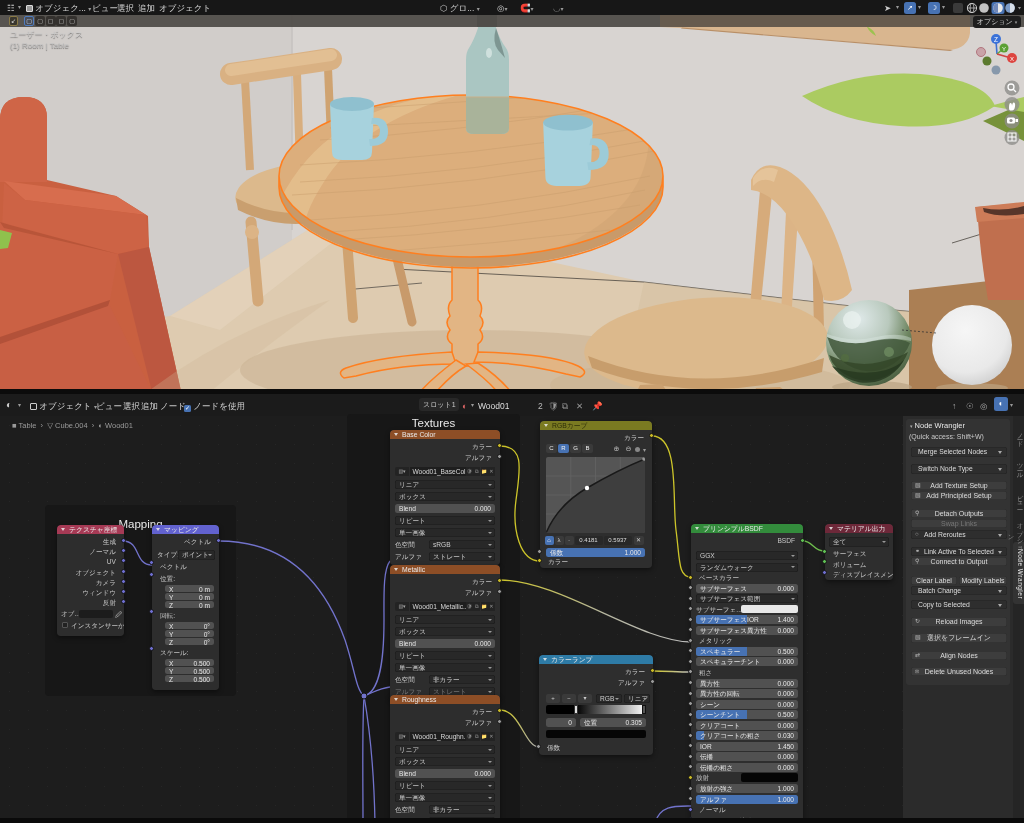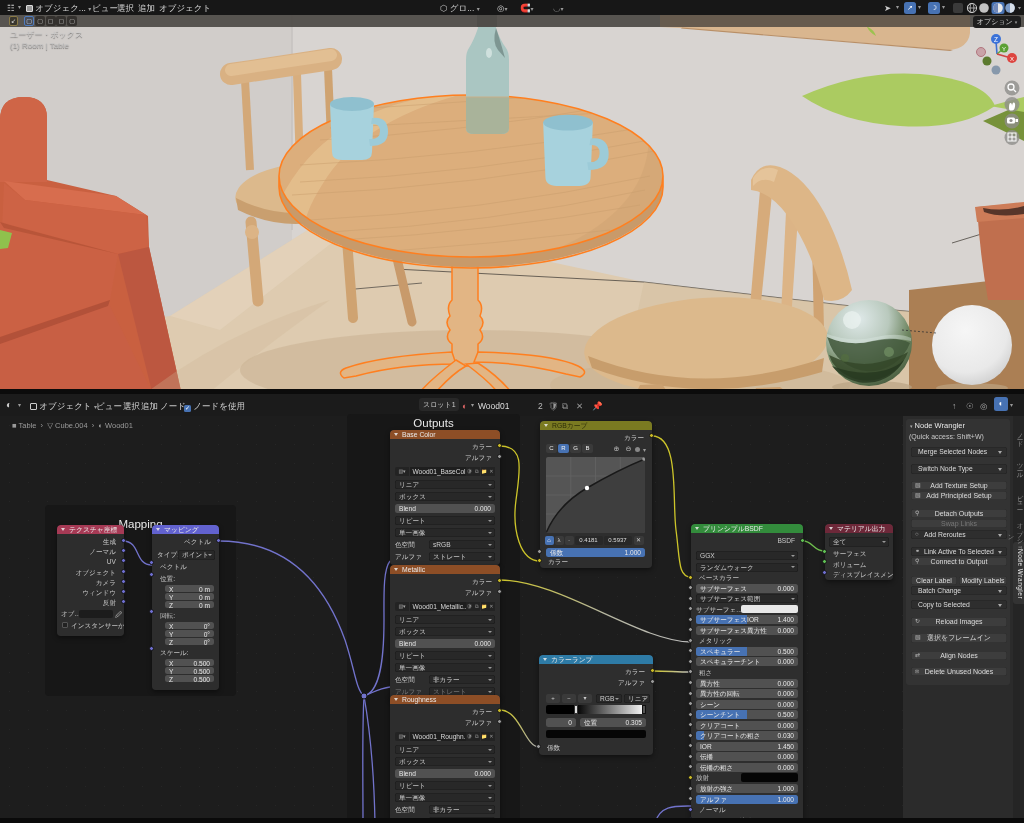--- a/index.html
+++ b/index.html
@@ -267,21 +267,21 @@
 <span class="mi" style="left:966px;color:#aaa">☉</span>
 <span class="mi" style="left:980px;color:#aaa">◎</span>
 <div class="abs" style="left:994px;top:3px;width:14px;height:14px;background:#4772b3;border-radius:2.5px;color:#fff;font-size:8px;line-height:14px;text-align:center">◐</div>
 <span class="mi" style="left:1010px;font-size:6px;color:#999">▾</span>
 </div>
 <div id="editor" class="abs"></div>
 <div class="abs" style="left:12px;top:421px;color:#9a9a9a;font-size:7.5px">■ Table &nbsp;›&nbsp; ▽ Cube.004 &nbsp;›&nbsp; ◐ Wood01</div>
 <div class="frame" style="left:45px;top:505px;width:191px;height:191px"></div>
 <div class="frame" style="left:347px;top:414px;width:173px;height:409px"></div>
 <div class="ftitle abs" style="left:45px;top:518px;width:191px">Mapping</div>
-<div class="ftitle abs" style="left:347px;top:417px;width:173px">Outputs</div>
+<div class="ftitle abs" style="left:347px;top:417px;width:173px">Textures</div>
 <svg class="abs" style="left:0;top:416px" width="1024" height="407" viewBox="0 416 1024 407" fill="none">
 <path d="M123,541 C141,541 134,565 152,565" stroke="#7273cc" stroke-width="1.3"></path>
 <path d="M219,541 C275,541 320,570 345,640 C355,670 356,690 364,696" stroke="#7273cc" stroke-width="1.3"></path>
 <path d="M364,696 C380,692 384,660 384,620 C384,595 383,570 390,561" stroke="#7273cc" stroke-width="1.3"></path>
 <path d="M364,696 C372,693 380,688 390,687" stroke="#7273cc" stroke-width="1.3"></path>
 <path d="M364,696 C370,730 374,770 375,823" stroke="#7273cc" stroke-width="1.3"></path>
 <path d="M364,696 C362,730 363,780 363,823" stroke="#7273cc" stroke-width="1.3"></path>
 <circle cx="364" cy="696" r="3" fill="#7273cc" stroke="#151515" stroke-width="1"></circle>
 <path d="M655,823 C660,805 675,806 691,806" stroke="#7273cc" stroke-width="1.3"></path>
 <path d="M500,446 C525,446 520,470 516,500 C512,530 520,561 540,561" stroke="#cdc52a" stroke-width="1.3"></path>

